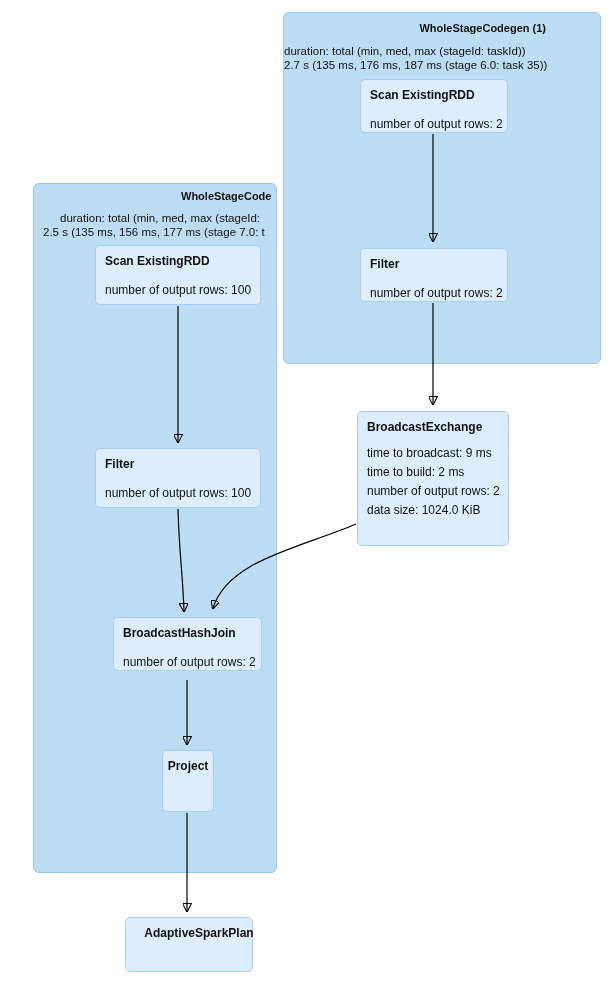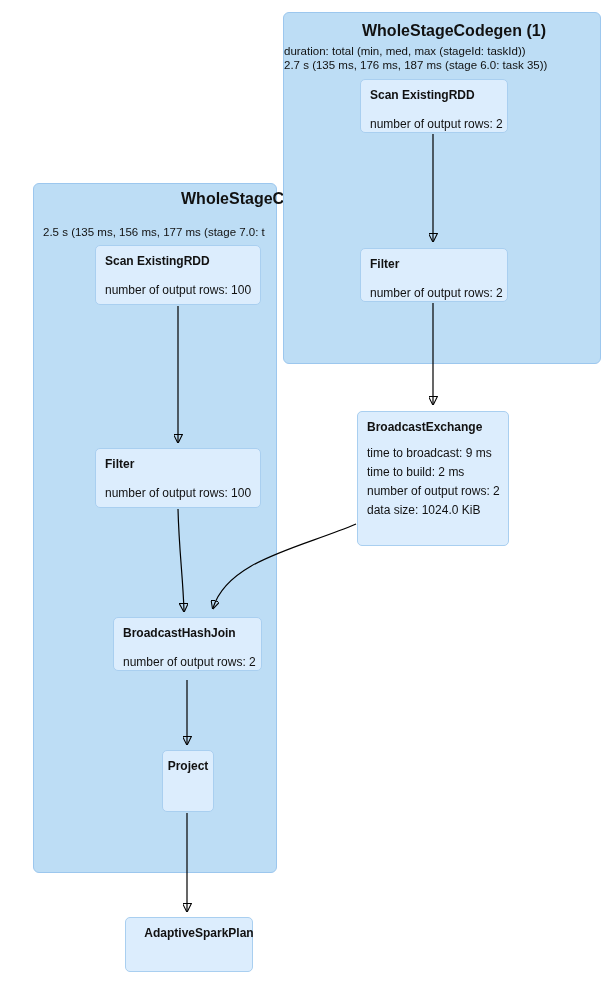--- a/index.html
+++ b/index.html
@@ -11,21 +11,21 @@
   .cluster {
     position:absolute;
     background:var(--cluster-fill,#BDDDF5);
     border:1px solid var(--cluster-border,#9CC7EE);
     border-radius:6px;
     box-sizing:border-box;
   }
   .cluster-left  { left:33px;  top:183px; width:244px; height:690px; z-index:1; }
   .cluster-right { left:283px; top:12px;  width:318px; height:352px; z-index:2; }
   .cluster-title {
-    position:absolute; font-size:16px; font-weight:bold; white-space:nowrap;
+    position:absolute; font-size:11px; font-weight:bold; white-space:nowrap;
   }
   .cluster-right .cluster-title { top:9px; right:54px; }
   .cluster-left  .cluster-title { top:6px; left:147px; }
   .cluster-duration { position:absolute; font-size:11.5px; line-height:14px; white-space:nowrap; }
   .cluster-right .cluster-duration { top:31px; left:0; width:100%; text-align:left; }
   .dur-line { white-space:nowrap; }
   .cluster-left .dur-1 { position:absolute; top:27px; left:26px; }
   .cluster-left .dur-2 { position:absolute; top:41px; left:9px; }
   .node {
     position:absolute; z-index:3;
@@ -55,20 +55,21 @@
   }
   svg.edges path { fill:none; stroke:var(--edge,#000000); stroke-width:1.2px; }
 </style>
 </head>
 <body>
 
 <div style="position:absolute;inset:0;">
 
   <div class="cluster cluster-left">
     <div class="cluster-title">WholeStageCode</div>
+    <div class="cluster-duration dur-1 dur-line">duration: total (min, med, max (stageId:</div>
     <div class="cluster-duration dur-2 dur-line">2.5 s (135 ms, 156 ms, 177 ms (stage 7.0: t</div>
   </div>
 
   <div class="cluster cluster-right">
     <div class="cluster-title">WholeStageCodegen (1)</div>
     <div class="cluster-duration">
       <div class="dur-line">duration: total (min, med, max (stageId: taskId))</div>
       <div class="dur-line">2.7 s (135 ms, 176 ms, 187 ms (stage 6.0: task 35))</div>
     </div>
   </div>

